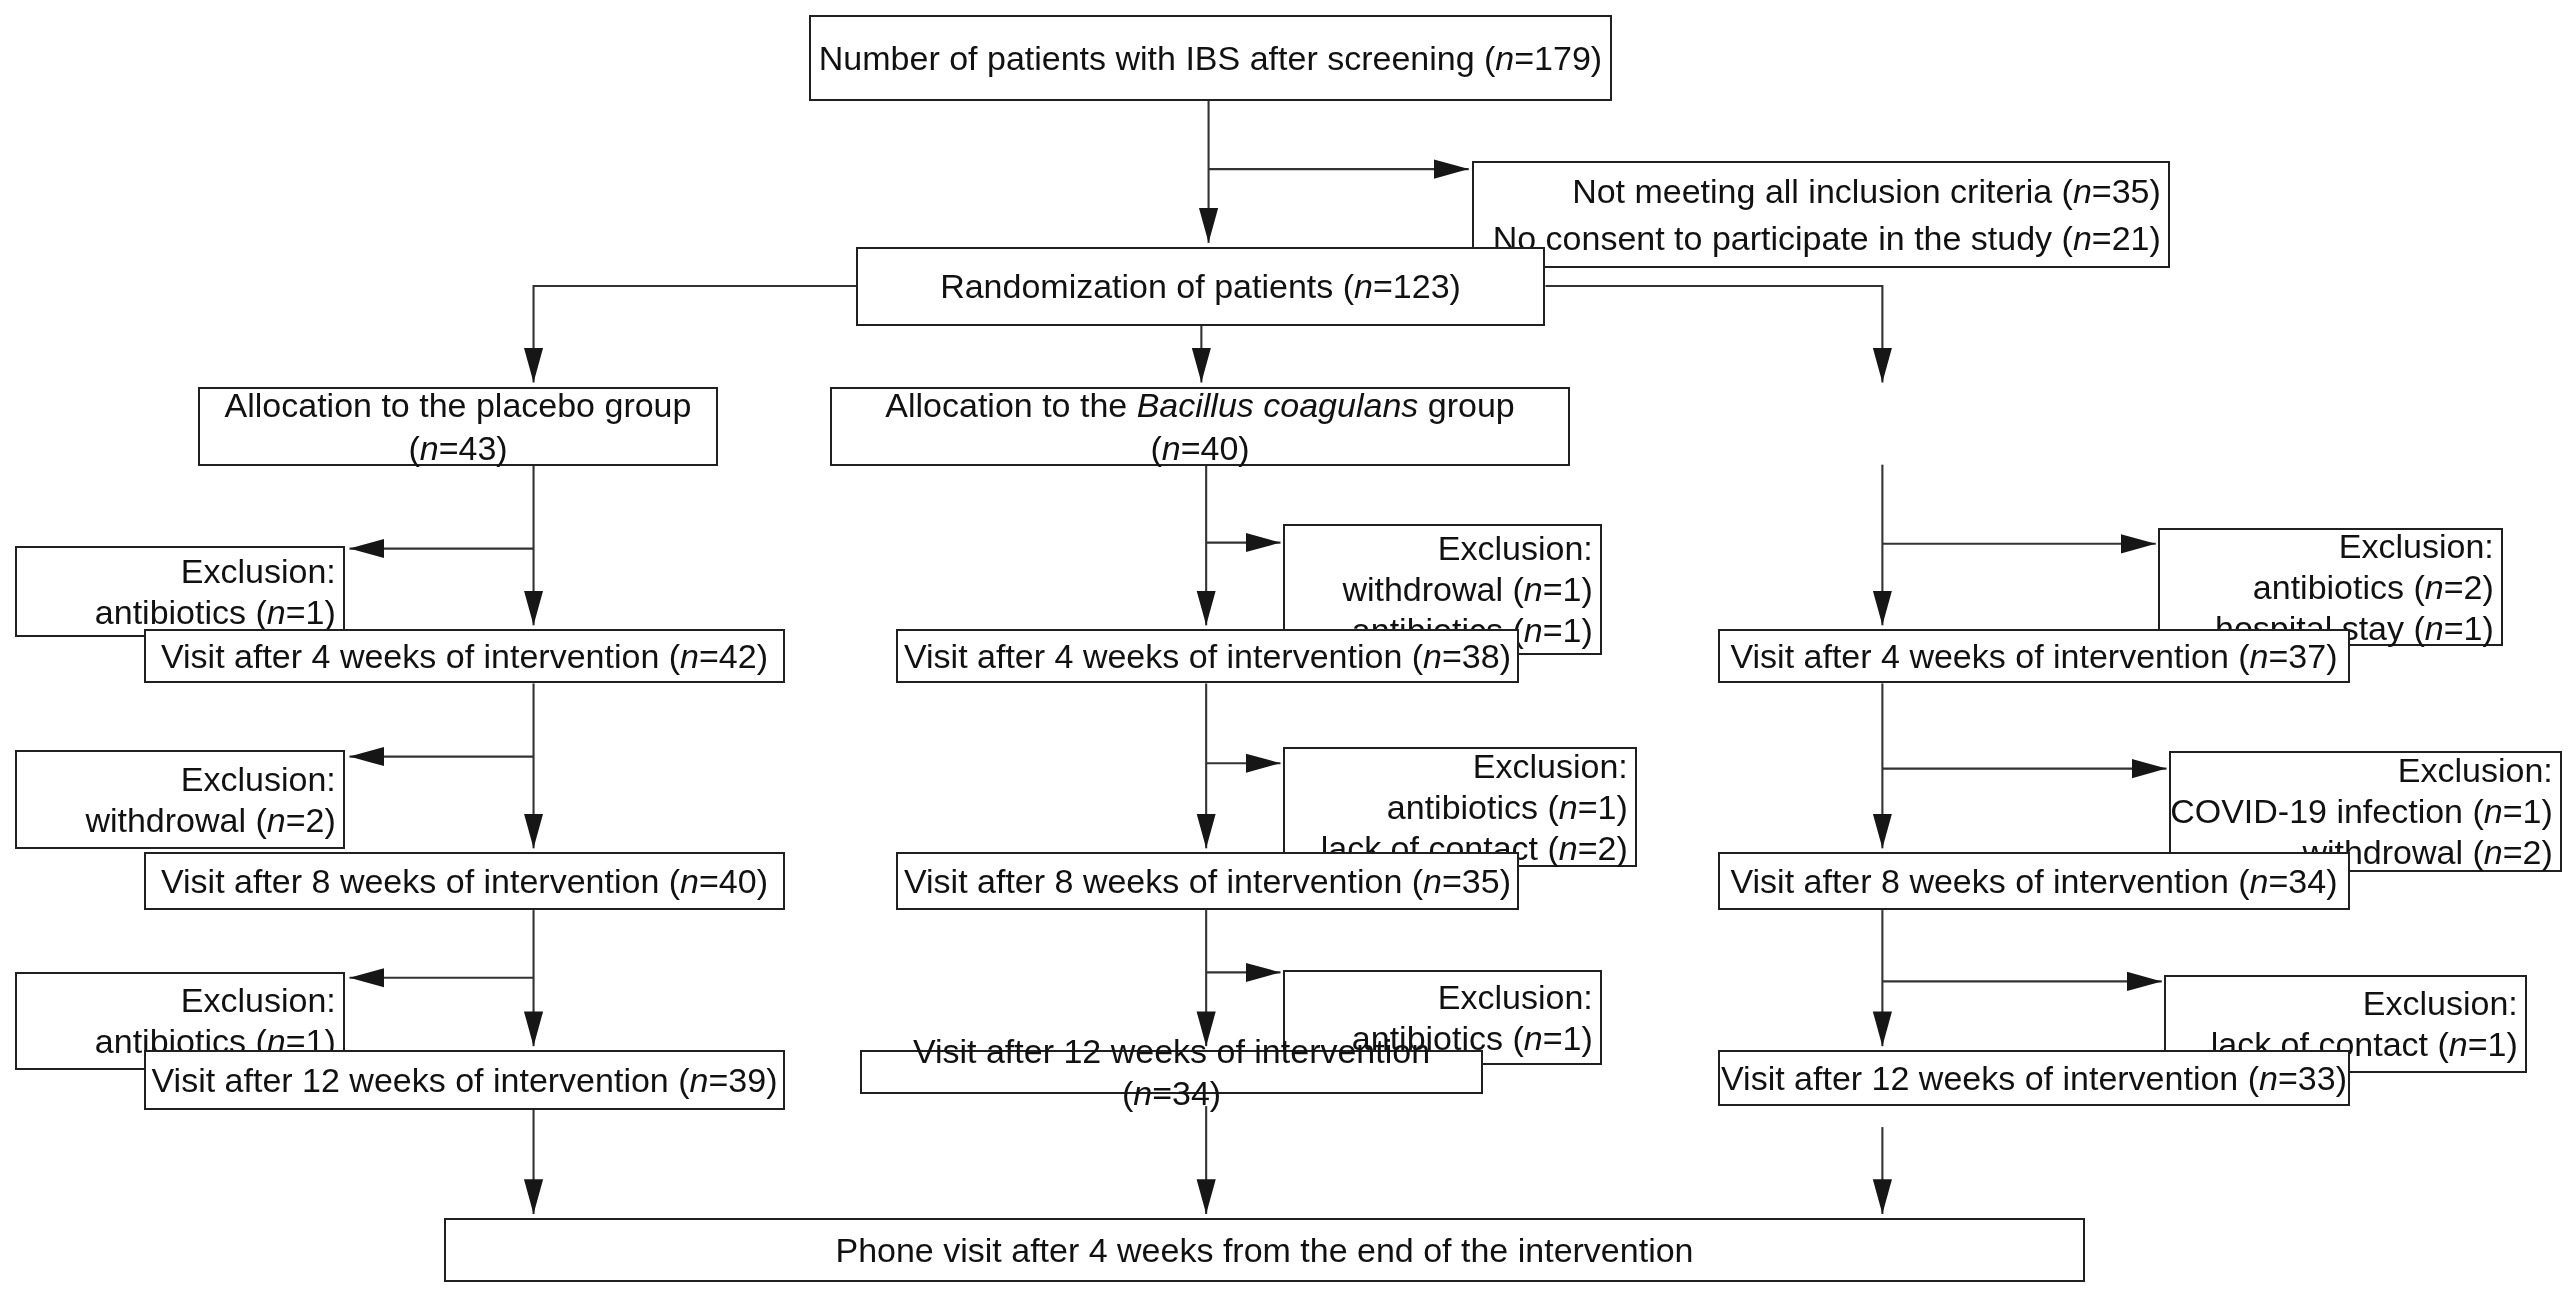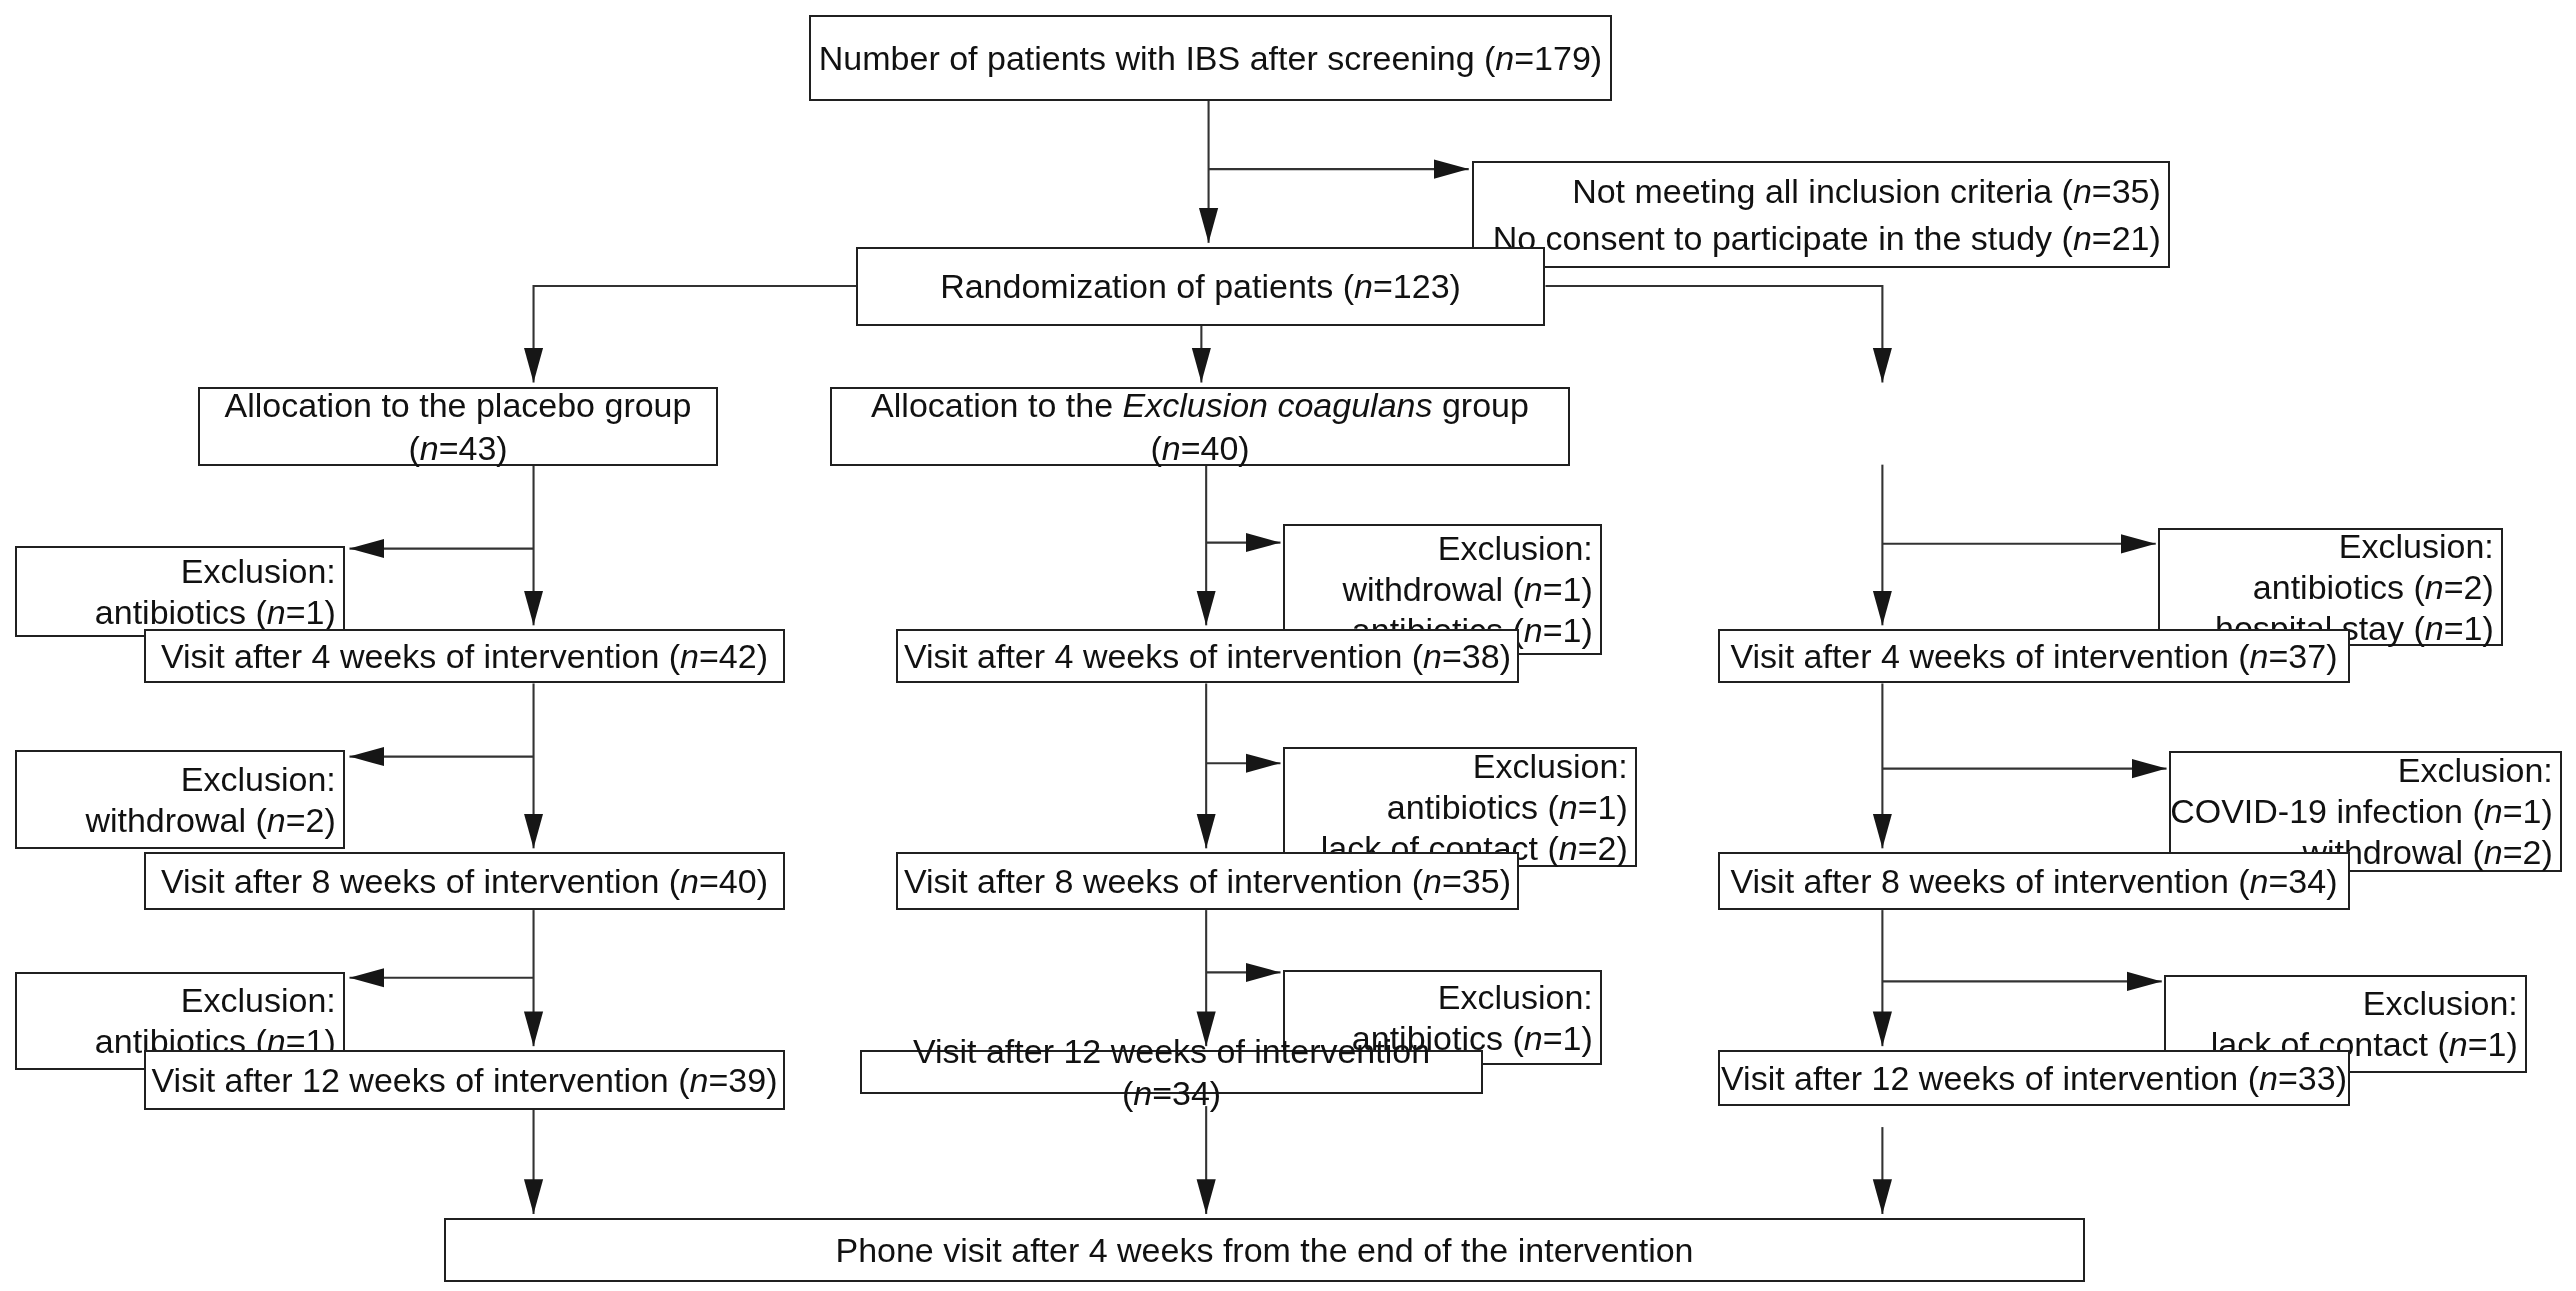--- a/index.html
+++ b/index.html
@@ -98,21 +98,21 @@
   </div>
 
   <div class="bx" style="left:856px;top:247px;width:689px;height:79px">
     <span>Randomization of patients  (<i>n</i>=123)</span>
   </div>
 
   <div class="bx" style="left:198px;top:387px;width:520px;height:79px">
     <span>Allocation to the placebo group (<i>n</i>=43)</span>
   </div>
   <div class="bx" style="left:830px;top:387px;width:740px;height:79px">
-    <span>Allocation to the <i>Exclusion coagulans</i> group (<i>n</i>=40)</span>
+    <span>Allocation to the <i>Bacillus coagulans</i> group (<i>n</i>=40)</span>
   </div>
 
   <div class="bx ml" style="left:15px;top:502px;width:330px;height:91px">
     <div class="ln">Exclusion:</div>
     <div class="ln">antibiotics (<i>n</i>=1)</div>
   </div>
   <div class="bx ml" style="left:1283px;top:480px;width:319px;height:131px">
     <div class="ln">Exclusion:</div>
     <div class="ln">withdrowal (<i>n</i>=1)</div>
     <div class="ln">antibiotics (<i>n</i>=1)</div>

